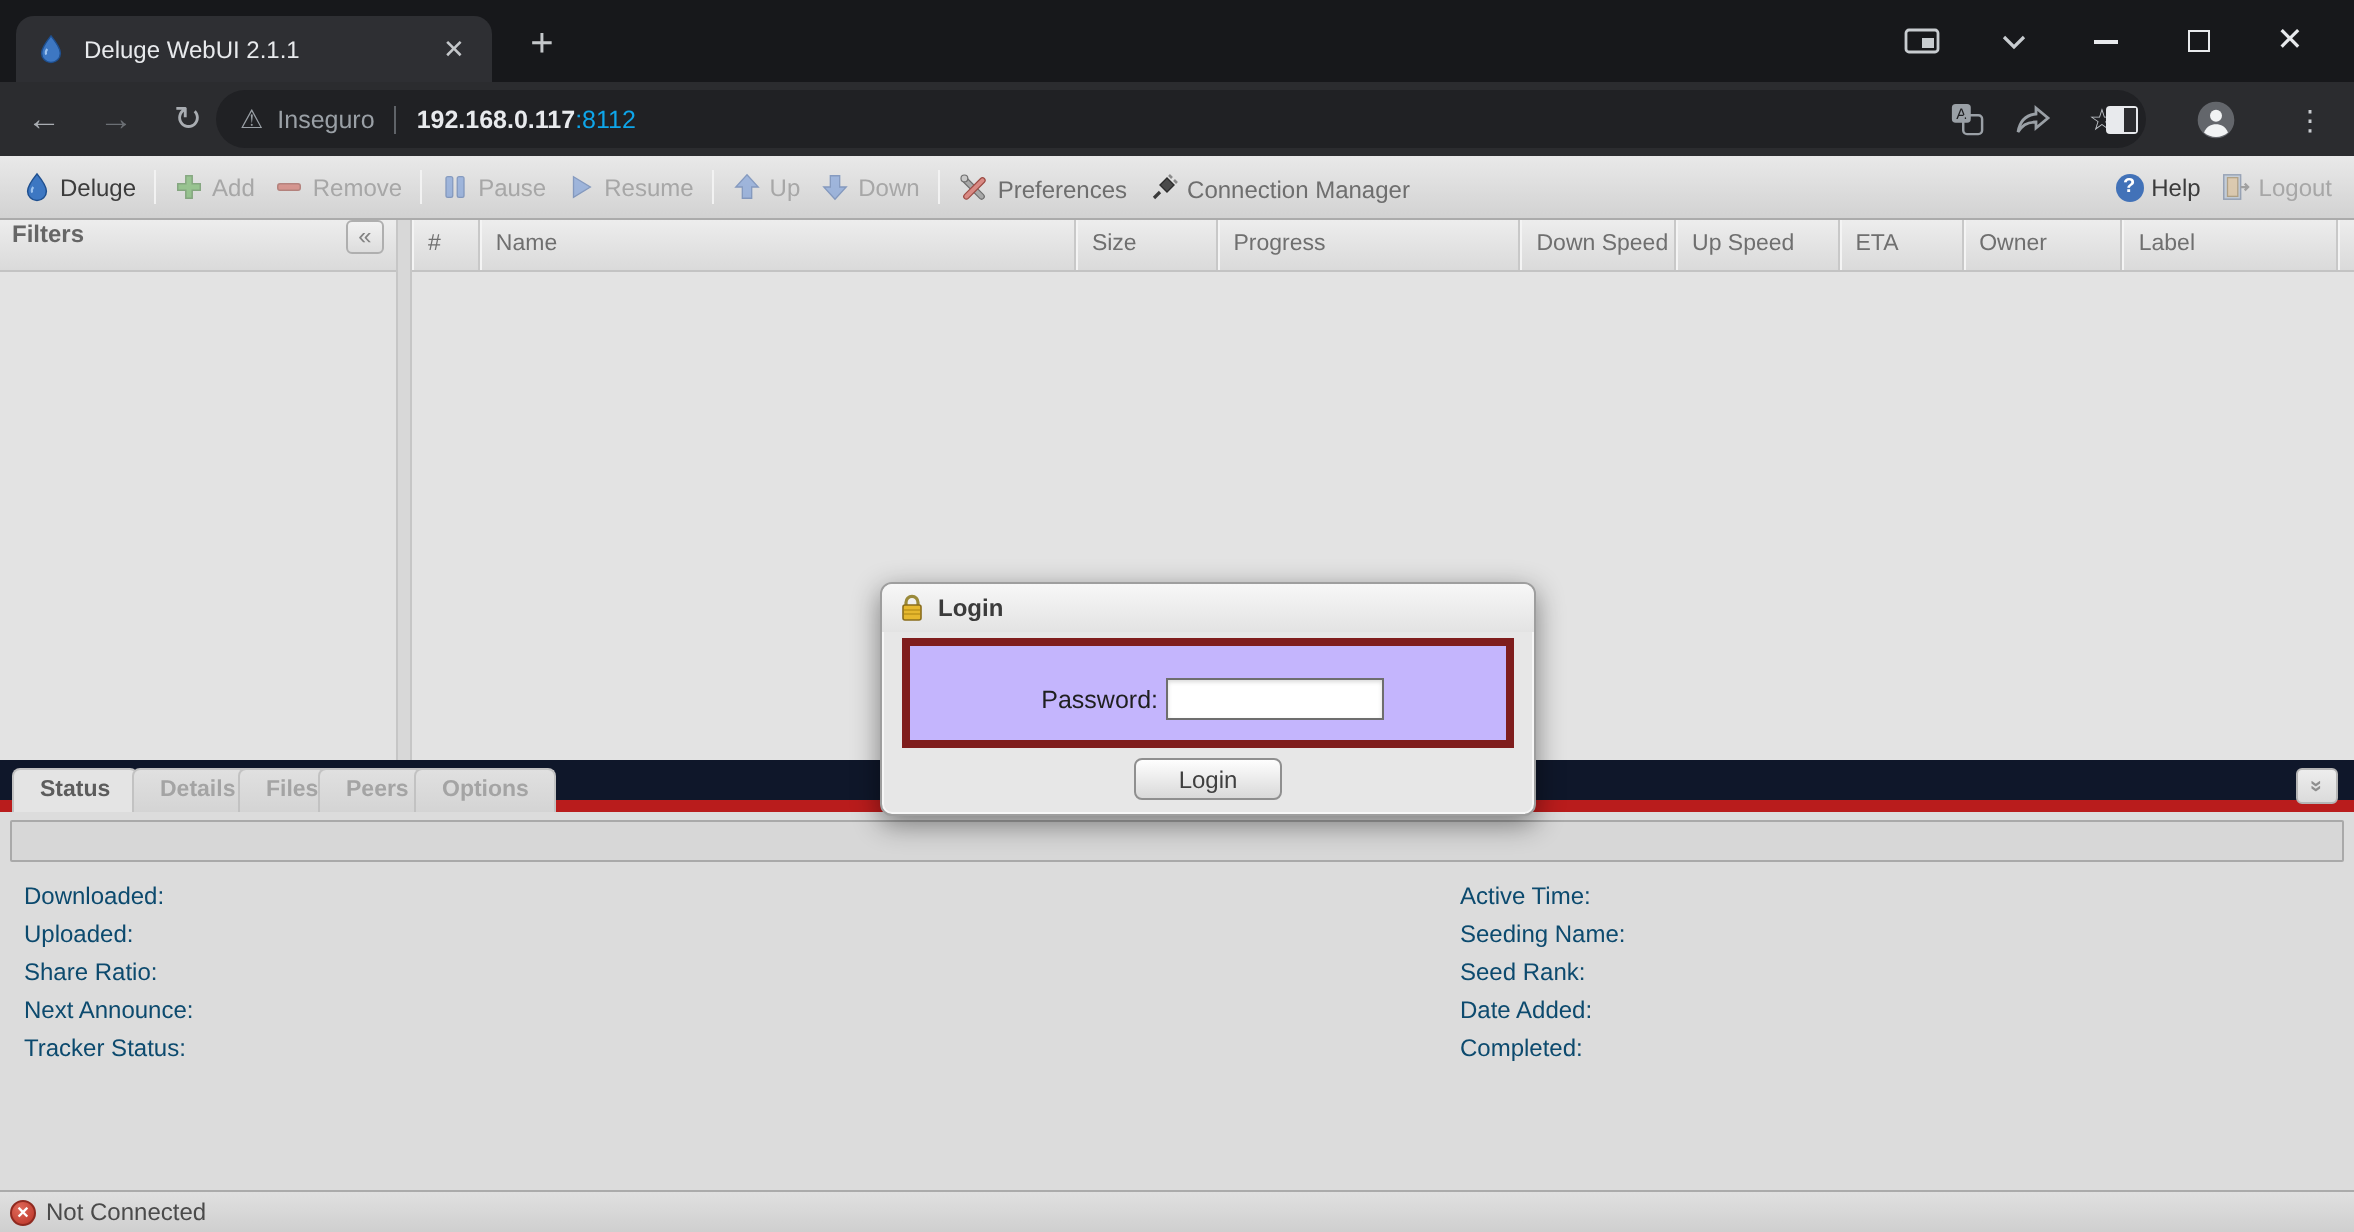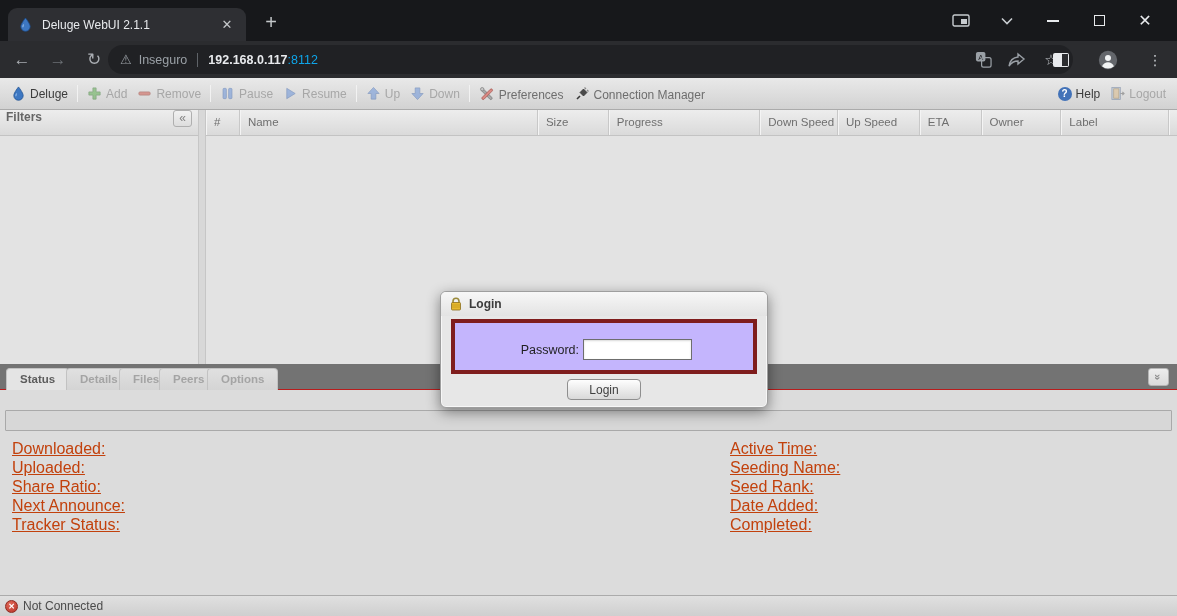--- a/index.html
+++ b/index.html
@@ -47,31 +47,31 @@
   .filters-title { font-size:12px; font-weight:bold; color:#666; flex:1; }
   .collapse-left { width:19px; height:17px; border:1px solid #AFAFAF; border-radius:3px; background:linear-gradient(#F2F2F2,#DDDDDD); color:#828282; font-size:12px; line-height:15px; text-align:center; }
   .filters-body { position:absolute; left:0; top:136px; width:198px; height:244px; background:#E3E3E3; }
   .splitter { position:absolute; left:198px; top:110px; width:8px; height:270px; background:#D8D8D8; border-left:1px solid #C6C6C6; border-right:1px solid #C6C6C6; }
 
   .grid-header { position:absolute; left:206px; top:110px; right:0; height:26px; display:flex; background:linear-gradient(#EDEDED,#DADADA); border-bottom:1px solid #C3C3C3; }
   .gh-cell { border-right:1px solid #C8C8C8; box-shadow:inset 1px 0 0 #F4F4F4; font-size:11.5px; color:#6F6F6F; line-height:25px; padding-left:8px; overflow:hidden; white-space:nowrap; }
   .grid-body { position:absolute; left:206px; top:136px; right:0; height:244px; background:#E3E3E3; }
 
   
-  .tabbar { position:absolute; left:0; top:364px; width:100%; height:26px; background:#737373; border-bottom:1px solid #b91c1c; }
+  .tabbar { position:absolute; left:0; top:380px; width:100%; height:26px; background:#0f172a; border-bottom:6px solid #b91c1c; }
   .btab { position:absolute; top:4px; height:22px; border:1px solid #C2C2C2; border-bottom:none; border-radius:4px 4px 0 0; background:linear-gradient(#E0E0E0,#D4D4D4); font-size:11.5px; font-weight:bold; color:#A4A4A4; padding:0 13px; line-height:21px; }
   .btab.active { background:#E4E4E4; color:#5C5C5C; }
   .collapse-bottom { position:absolute; right:8px; top:4px; width:21px; height:18px; border:1px solid #B5B5B5; border-radius:3px; background:linear-gradient(#EDEDED,#DBDBDB); display:flex; align-items:center; justify-content:center; }
   .chev-down { display:inline-block; transform:rotate(90deg); color:#8E8E8E; font-size:11px; font-weight:bold; }
 
   
   .status-area { position:absolute; left:0; top:406px; width:100%; height:189px; background:#DCDCDC; }
   .progress-strip { position:absolute; left:5px; right:5px; top:4px; height:21px; border:1px solid #A9A9A9; background:#D7D7D7; border-radius:1px; }
   .stat-col { position:absolute; top:33px; }
-  .stat-label { font-size:16px; color:#c2410c; line-height:19px; white-space:nowrap;text-decoration:underline; }
+  .stat-label { font-size:12px; color:#0c4a6e; line-height:19px; white-space:nowrap; }
   .statusbar { position:absolute; left:0; top:595px; width:100%; height:21px; background:linear-gradient(#E0E0E0,#CFCFCF); border-top:1px solid #ABABAB; display:flex; align-items:center; padding:0 5px; }
   .err-ico { width:13px; height:13px; border-radius:50%; background:radial-gradient(circle at 35% 30%, #E06A5A, #B93226); border:1px solid #8F2A20; color:#FFF; font-size:8px; font-weight:bold; line-height:11px; text-align:center; margin-right:5px; }
   .statusbar-text { font-size:12px; color:#4A4A4A; }
 
   
   .dialog { position:absolute; left:440px; top:291px; width:328px; height:117px; background:#E7E7E7; border:1px solid #9E9E9E; border-radius:6px; box-shadow:0 4px 14px rgba(0,0,0,.45), inset 0 0 0 1px rgba(255,255,255,.65); }
   .dlg-title { height:24px; display:flex; align-items:center; gap:6px; padding:0 8px; font-size:12px; font-weight:bold; color:#3B3B3B; background:linear-gradient(#F7F7F7,#E3E3E3); border-radius:5px 5px 0 0; }
   .dlg-content { position:absolute; left:10px; right:10px; top:27px; height:55px; background:#c4b5fd; border:4px solid #7f1d1d; }
   .pw-row { position:absolute; left:0; top:16px; width:100%; display:flex; align-items:center; }
   .pw-label { width:128px; text-align:right; font-size:12.5px; color:#1F1F1F; padding-right:4px; }

